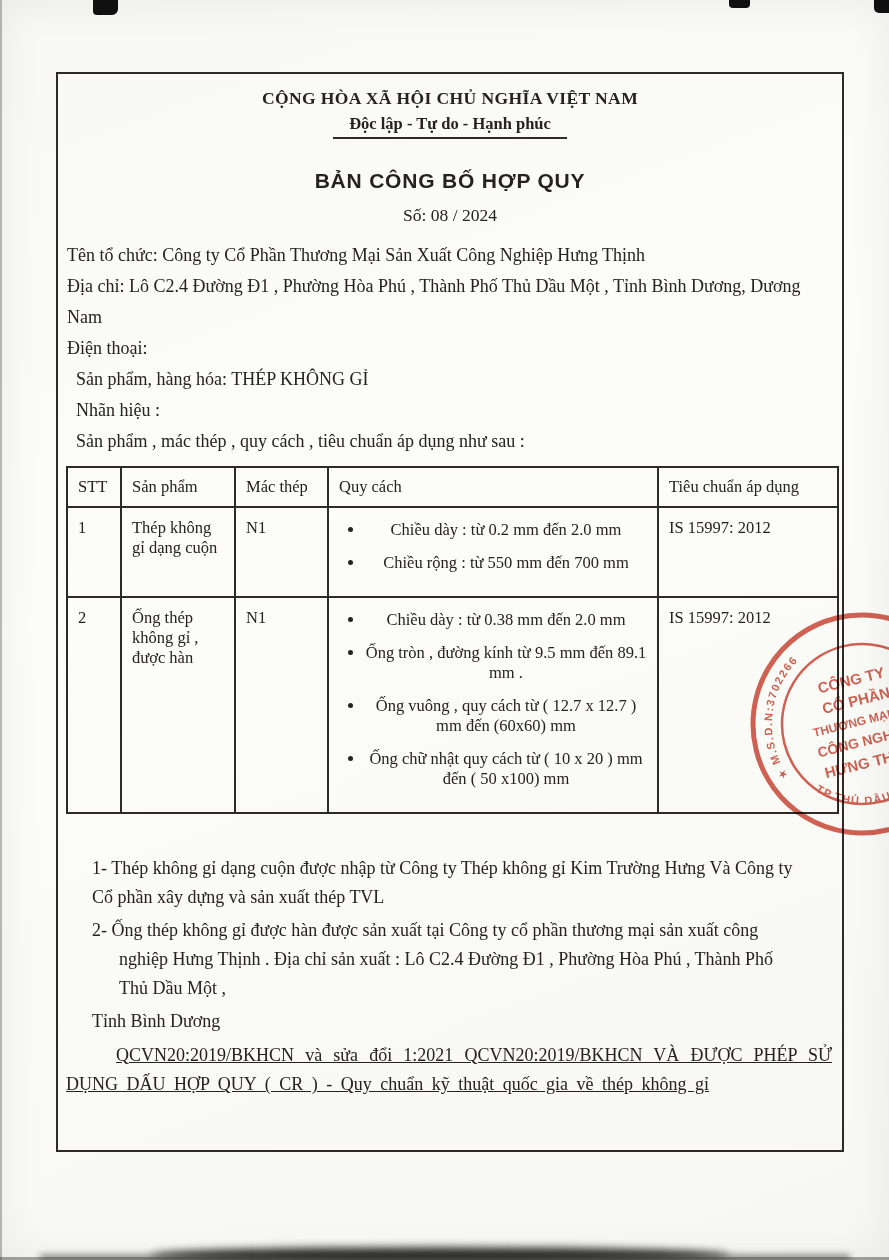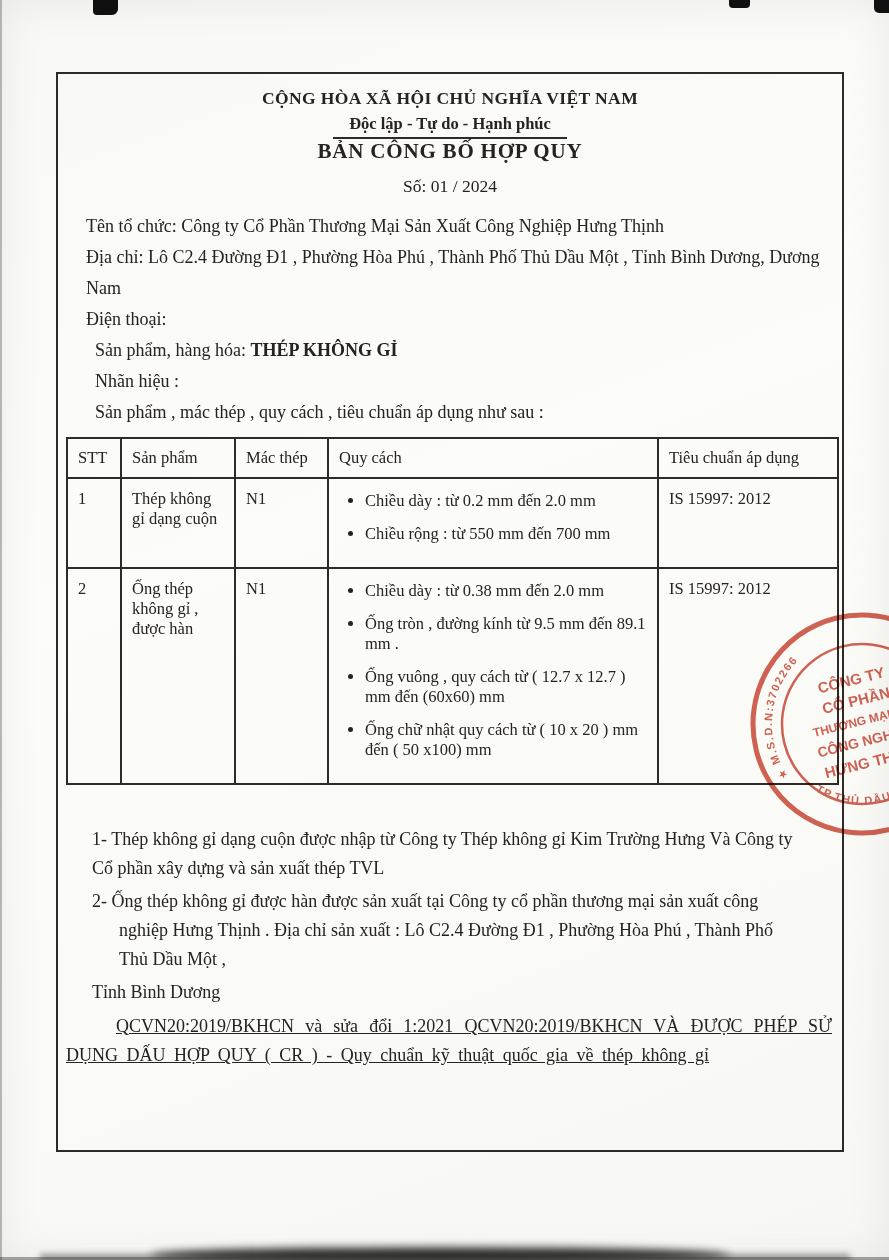--- a/index.html
+++ b/index.html
@@ -17,42 +17,42 @@
     border:2px solid #2e2a26; box-sizing:border-box;
     padding:12px 8px 0 8px;
   }
   .nat-header { text-align:center; margin-top:2px; }
   .nat-line1 { font-weight:bold; font-size:17.5px; letter-spacing:0.4px; }
   .nat-line2 {
     display:inline-block; font-weight:bold; font-size:16.5px;
     border-bottom:2px solid #2e2a26; padding:2px 16px 3px 16px; margin-top:3px;text-align:right;
   }
   .doc-title {
-    text-align:center; 
-    font-family:Liberation Serif, serif;
+    text-align:center; margin-top:30px;
+    font-family:Liberation Sans, sans-serif;
     font-weight:bold; font-size:21px; letter-spacing:0.8px;
   }
   .doc-number { text-align:center; font-size:17.5px; margin-top:12px; }
-  .info { margin:14px 6px 0 20px; font-size:18px; line-height:1.72; }
+  .info { margin:14px 6px 0 1px; font-size:18px; line-height:1.72; }
   .info .line { }
   .info .indent { padding-left:9px; }
-  .product-value { font-weight:bold; }
+  .product-value { font-weight:normal; }
   table.spec {
     border-collapse:collapse; table-layout:fixed;
     width:771px; margin-top:9px; font-size:16.5px;
   }
   table.spec th, table.spec td {
     border:2px solid #2e2a26; vertical-align:top;
     padding:10px 10px 10px 10px; font-weight:normal; text-align:left;
     word-wrap:break-word;
   }
   table.spec thead th { vertical-align:middle; height:26px; padding-top:6px; padding-bottom:6px; }
   td.c-stt, th.c-stt { text-align:center; }
   td.c-qc { padding-right:34px; }
-  ul.qc-list { margin:2px 0 0 0; padding-left:26px; }
+  ul.qc-list { margin:2px 0 0 0; padding-left:26px;text-align:center; }
   ul.qc-list li { margin-bottom:13px; }
   td.pad-tall { padding-bottom:20px; }
   .notes { margin:40px 30px 0 26px; font-size:18px; line-height:1.62; }
   .note { margin-bottom:4px; }
   .note.hanging { padding-left:27px; text-indent:-27px; }
   .note.plain-left { }
   .conformity {
     margin:2px 2px 0 0; font-size:18px; line-height:1.66;
     text-align:justify; text-indent:50px; word-spacing:4px;text-decoration:underline;
   }
@@ -87,21 +87,21 @@
   <div class="frame">
 
     <div class="nat-header">
       <div class="nat-line1">CỘNG HÒA XÃ HỘI CHỦ NGHĨA VIỆT NAM</div>
       <div>
         <span class="nat-line2">Độc lập - Tự do - Hạnh phúc</span>
       </div>
     </div>
 
     <div class="doc-title">BẢN CÔNG BỐ HỢP QUY</div>
-    <div class="doc-number">Số: 01 / 2024</div>
+    <div class="doc-number">Số: 08 / 2024</div>
 
     <div class="info">
       <div class="line">Tên tổ chức: Công ty Cổ Phần Thương Mại Sản Xuất Công Nghiệp Hưng Thịnh</div>
       <div class="line">Địa chỉ: Lô C2.4 Đường Đ1 , Phường Hòa Phú , Thành Phố Thủ Dầu Một , Tỉnh Bình Dương, Dương Nam</div>
       <div class="line">Điện thoại:</div>
       <div class="line indent">
         <span>Sản phẩm, hàng hóa: </span><span class="product-value">THÉP KHÔNG GỈ</span>
       </div>
       <div class="line indent">Nhãn hiệu :</div>
       <div class="line indent">Sản phẩm , mác thép , quy cách , tiêu chuẩn áp dụng như sau :</div>

